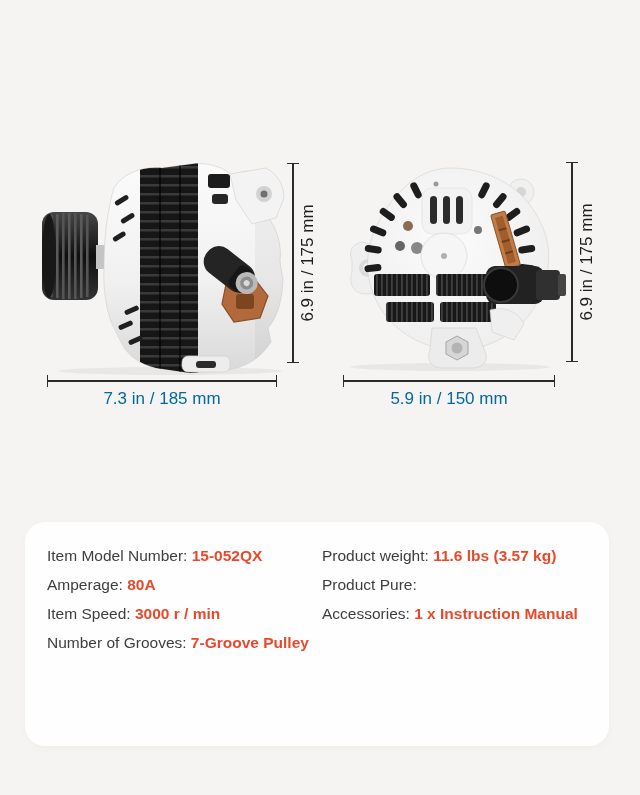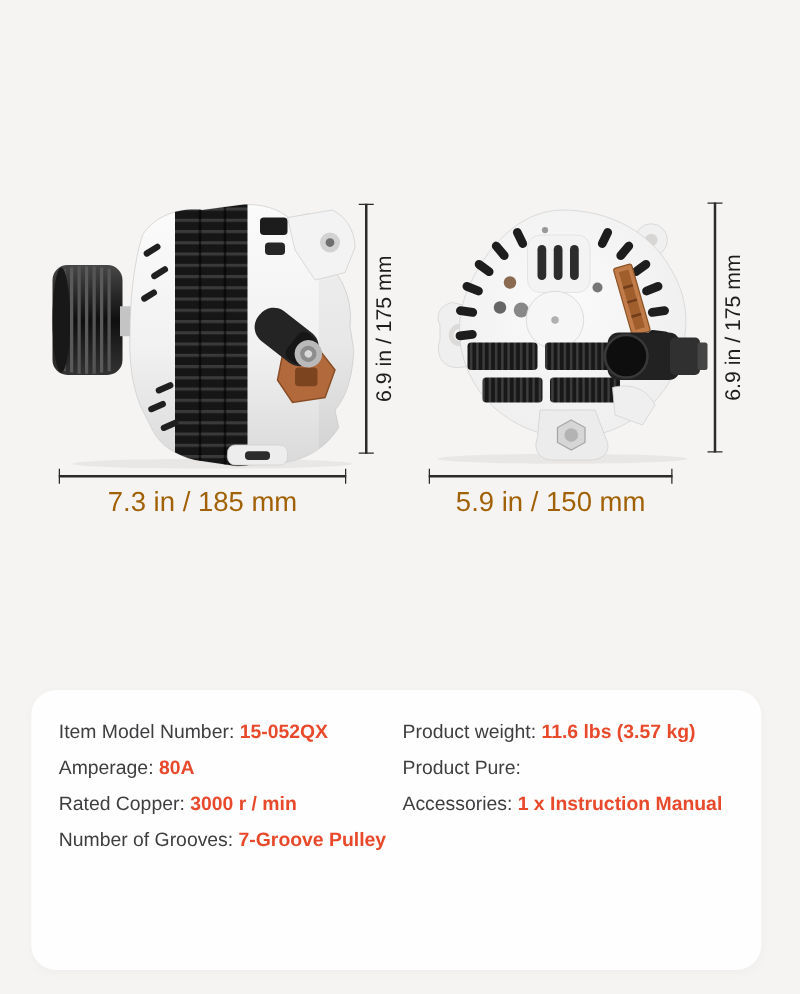--- a/index.html
+++ b/index.html
@@ -21,26 +21,26 @@
   #vdim-front{left:287px;top:163px;height:200px;}
   #vdim-rear{left:566px;top:162px;height:200px;}
 
   
   .hdim{position:absolute;height:12px;}
   .hdim .hline{position:absolute;top:5.3px;left:0;right:0;height:1.4px;background:#2a2a2a;}
   .hdim .cap{position:absolute;top:0;width:1.4px;height:12px;background:#2a2a2a;}
   .hdim .cap.l{left:0}
   .hdim .cap.r{right:0}
   .hlabel{position:absolute;top:14px;left:50%;transform:translateX(-50%);
-          white-space:nowrap;font-size:22px;color:#a16207;}
+          white-space:nowrap;font-size:17px;color:#0369a1;}
   #hdim-front{left:47px;top:375px;width:230px;}
-  #hdim-rear{left:343px;top:375px;width:195px;}
-
-  
-  #spec-card{position:absolute;left:25px;top:552px;width:560px;height:224px;
+  #hdim-rear{left:343px;top:375px;width:212px;}
+
+  
+  #spec-card{position:absolute;left:25px;top:522px;width:560px;height:224px;
              background:#fefefe;border-radius:20px;
              box-shadow:0 2px 6px rgba(160,150,140,0.06);padding-left:24px;}
   .col{position:absolute;top:19px;}
   .col.left{left:22px;}
   .col.right{left:297px;}
   .spec-row{height:29px;line-height:29px;white-space:nowrap;font-size:15.5px;color:#3e3e40;}
   .spec-value{color:#e8492b;font-weight:700;}
 </style>
 </head>
 <body>
@@ -235,21 +235,21 @@
 
   <div id="spec-card">
     <div class="col left">
       <div class="spec-row">
         <span class="spec-label">Item Model Number: </span><span class="spec-value">15-052QX</span>
       </div>
       <div class="spec-row">
         <span class="spec-label">Amperage: </span><span class="spec-value">80A</span>
       </div>
       <div class="spec-row">
-        <span class="spec-label">Rated Copper: </span><span class="spec-value">3000 r / min</span>
+        <span class="spec-label">Item Speed: </span><span class="spec-value">3000 r / min</span>
       </div>
       <div class="spec-row">
         <span class="spec-label">Number of Grooves: </span><span class="spec-value">7-Groove Pulley</span>
       </div>
     </div>
 
     <div class="col right">
       <div class="spec-row">
         <span class="spec-label">Product weight: </span><span class="spec-value">11.6 lbs (3.57 kg)</span>
       </div>

